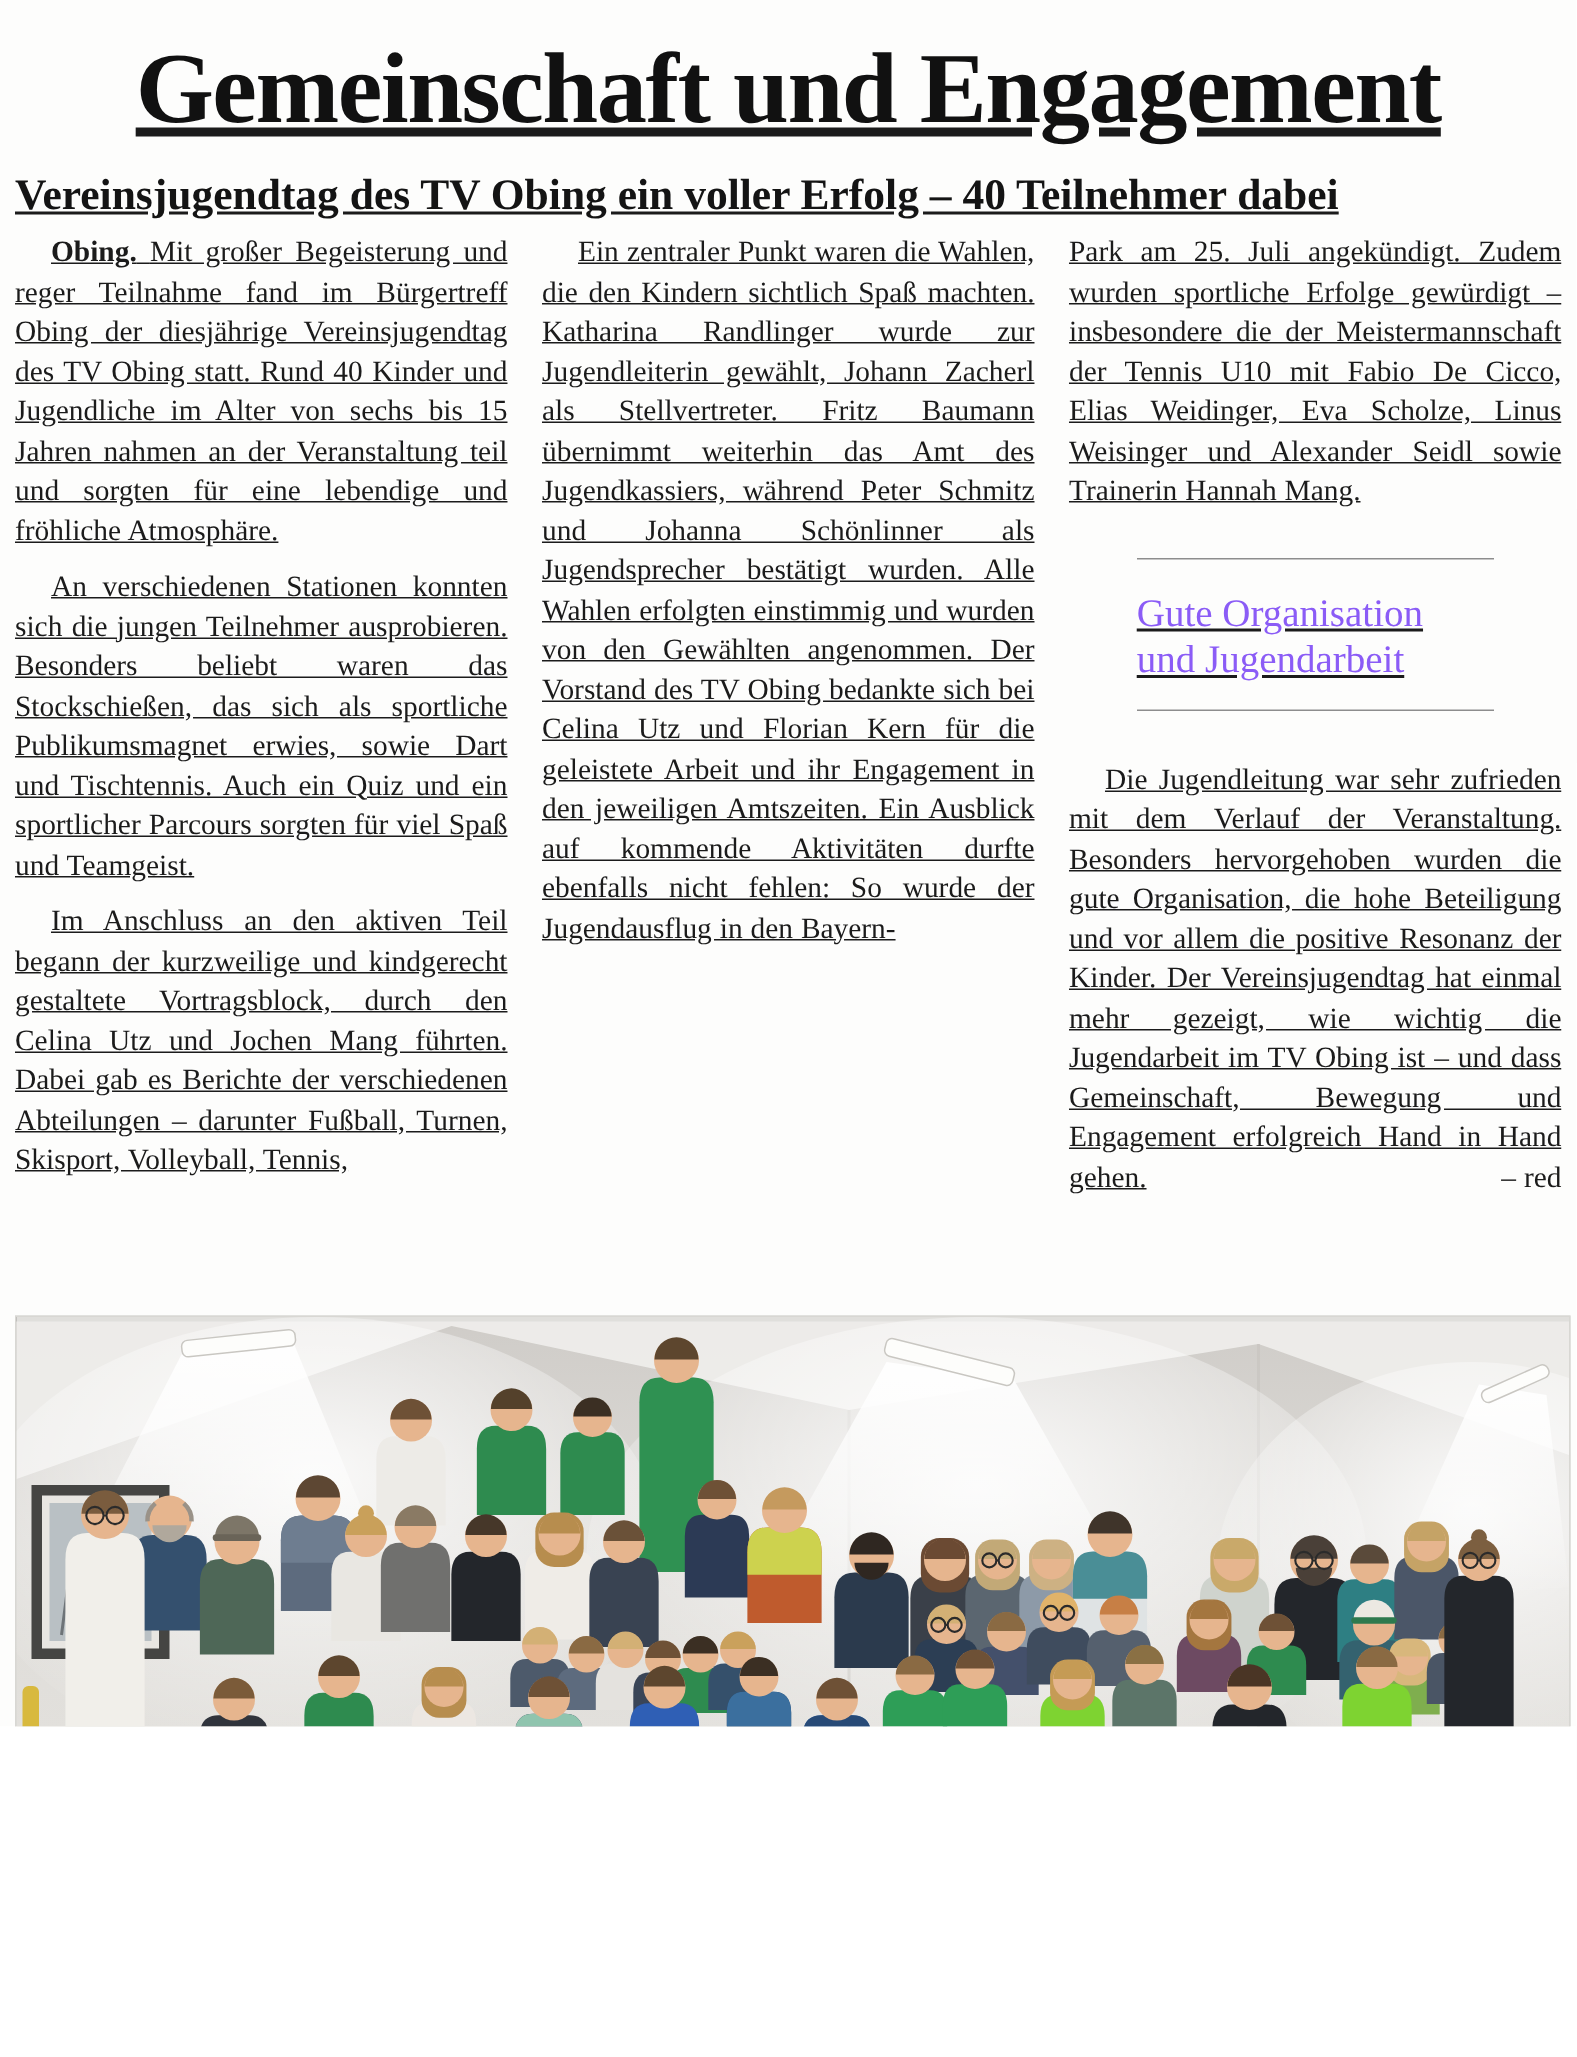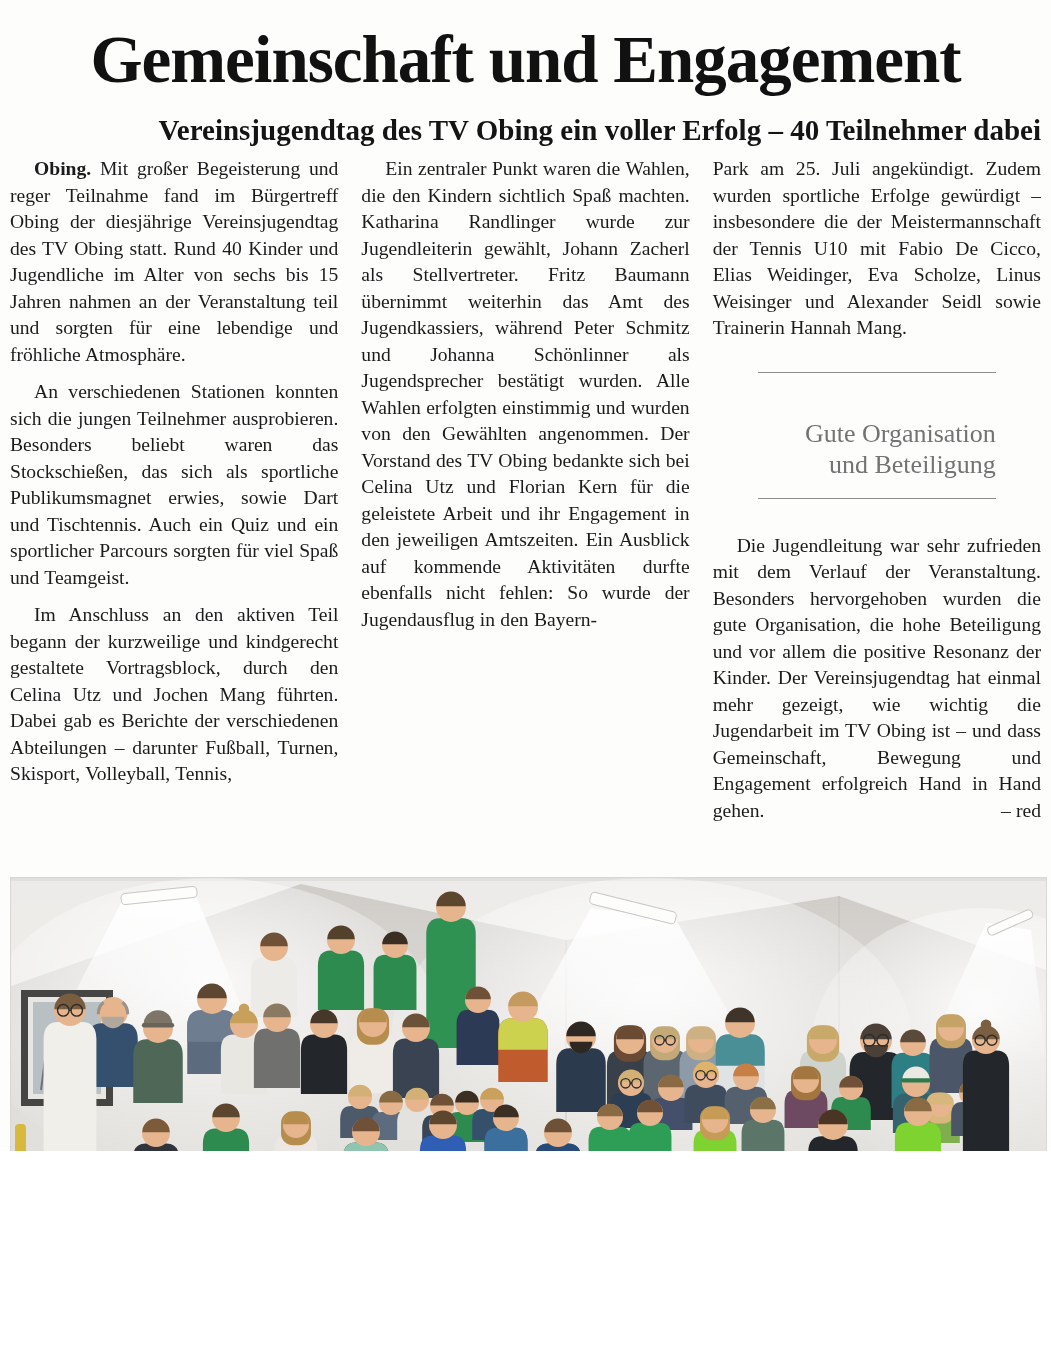--- a/index.html
+++ b/index.html
@@ -6,32 +6,33 @@
   .page{
     position:relative;
     width:1051px;height:1151px;
     margin:0 auto;
     background:#fdfdfc;
     color:#1b1b1b;
     font-family:"Liberation Serif","DejaVu Serif",serif;
     overflow:hidden;
     box-sizing:border-box;
     padding:26px 10px 0 10px;
+    text-decoration:underline;
   }
   .headline{
     text-align:center;
     font-size:67px;
     line-height:1.0;
     font-weight:600;
     letter-spacing:-1px;
     margin:0;
     color:#111;
   }
   .subhead{
-    text-align:right;
+    text-align:left;
     font-size:29px;
     line-height:34px;
     font-weight:600;
     margin:20px 0 0 0;
     color:#141414;
   }
   .article-body{
     display:flex;
     gap:23px;
     margin-top:9px;
@@ -49,27 +50,26 @@
     -webkit-hyphens:auto;
     word-spacing:0.02em;
   }
   .body-p + .body-p{margin-top:11px;}
   .body-p.noindent{text-indent:0;}
   .lead-in{font-weight:bold;}
   .signoff{float:right;font-style:normal;}
   .crosshead-block{margin:30px auto 22px auto;width:238px;}
   .crosshead-rule{height:1px;background:#8d8d8d;border:0;margin:0;}
   .crosshead{
-    text-align:right;
+    text-align:left;
     font-size:26px;
     line-height:31px;
     padding:20px 0 18px 0;
     text-indent:0;
-    color:#737373;
-    margin-top:25px;
+    color:#8b5cf6;
   }
   .col3 .after-crosshead{margin-top:34px;}
   .photo-wrap{
     margin-top:9px;
     width:1035px;height:452px;
     border:1px solid #d8d7d3;
     box-sizing:content-box;
     background:#dad8d4;
     position:relative;
   }
@@ -102,21 +102,21 @@
     </div>
     <div class="col col2">
       <p class="body-p">Ein zentraler Punkt waren die Wahlen, die den Kindern sichtlich Spaß machten. Katharina Randlinger wurde zur Jugendleiterin gewählt, Johann Zacherl als Stellvertreter. Fritz Baumann übernimmt weiterhin das Amt des Jugendkassiers, während Peter Schmitz und Johanna Schönlinner als Jugendsprecher bestätigt wurden. Alle Wahlen erfolgten einstimmig und wurden von den Gewählten angenommen. Der Vorstand des TV Obing bedankte sich bei Celina Utz und Florian Kern für die geleistete Arbeit und ihr Engagement in den jeweiligen Amtszeiten. Ein Ausblick auf kommende Aktivitäten durfte ebenfalls nicht fehlen: So wurde der Jugendausflug in den Bayern-</p>
     </div>
     <div class="col col3">
       <p class="body-p noindent">Park am 25. Juli angekündigt. Zudem wurden sportliche Erfolge gewürdigt – insbesondere die der Meistermannschaft der Tennis U10 mit Fabio De Cicco, Elias Weidinger, Eva Scholze, Linus Weisinger und Alexander Seidl sowie Trainerin Hannah Mang.</p>
       <div class="crosshead-block">
         <div class="crosshead-rule"></div>
         <div class="crosshead">
           <div>Gute Organisation</div>
-          <div>und Beteiligung</div>
+          <div>und Jugendarbeit</div>
         </div>
         <div class="crosshead-rule"></div>
       </div>
       <p class="body-p after-crosshead"><span>Die Jugendleitung war sehr zufrieden mit dem Verlauf der Veranstaltung. Besonders hervorgehoben wurden die gute Organisation, die hohe Beteiligung und vor allem die positive Resonanz der Kinder. Der Vereinsjugendtag hat einmal mehr gezeigt, wie wichtig die Jugendarbeit im TV Obing ist – und dass Gemeinschaft, Bewegung und Engagement erfolgreich Hand in Hand gehen.</span> <span class="signoff">– red</span></p>
     </div>
   </div>
 
   <div class="photo-wrap">
     <svg width="1035" height="452" viewBox="0 0 1035 452" xmlns="http://www.w3.org/2000/svg">
       <defs>

